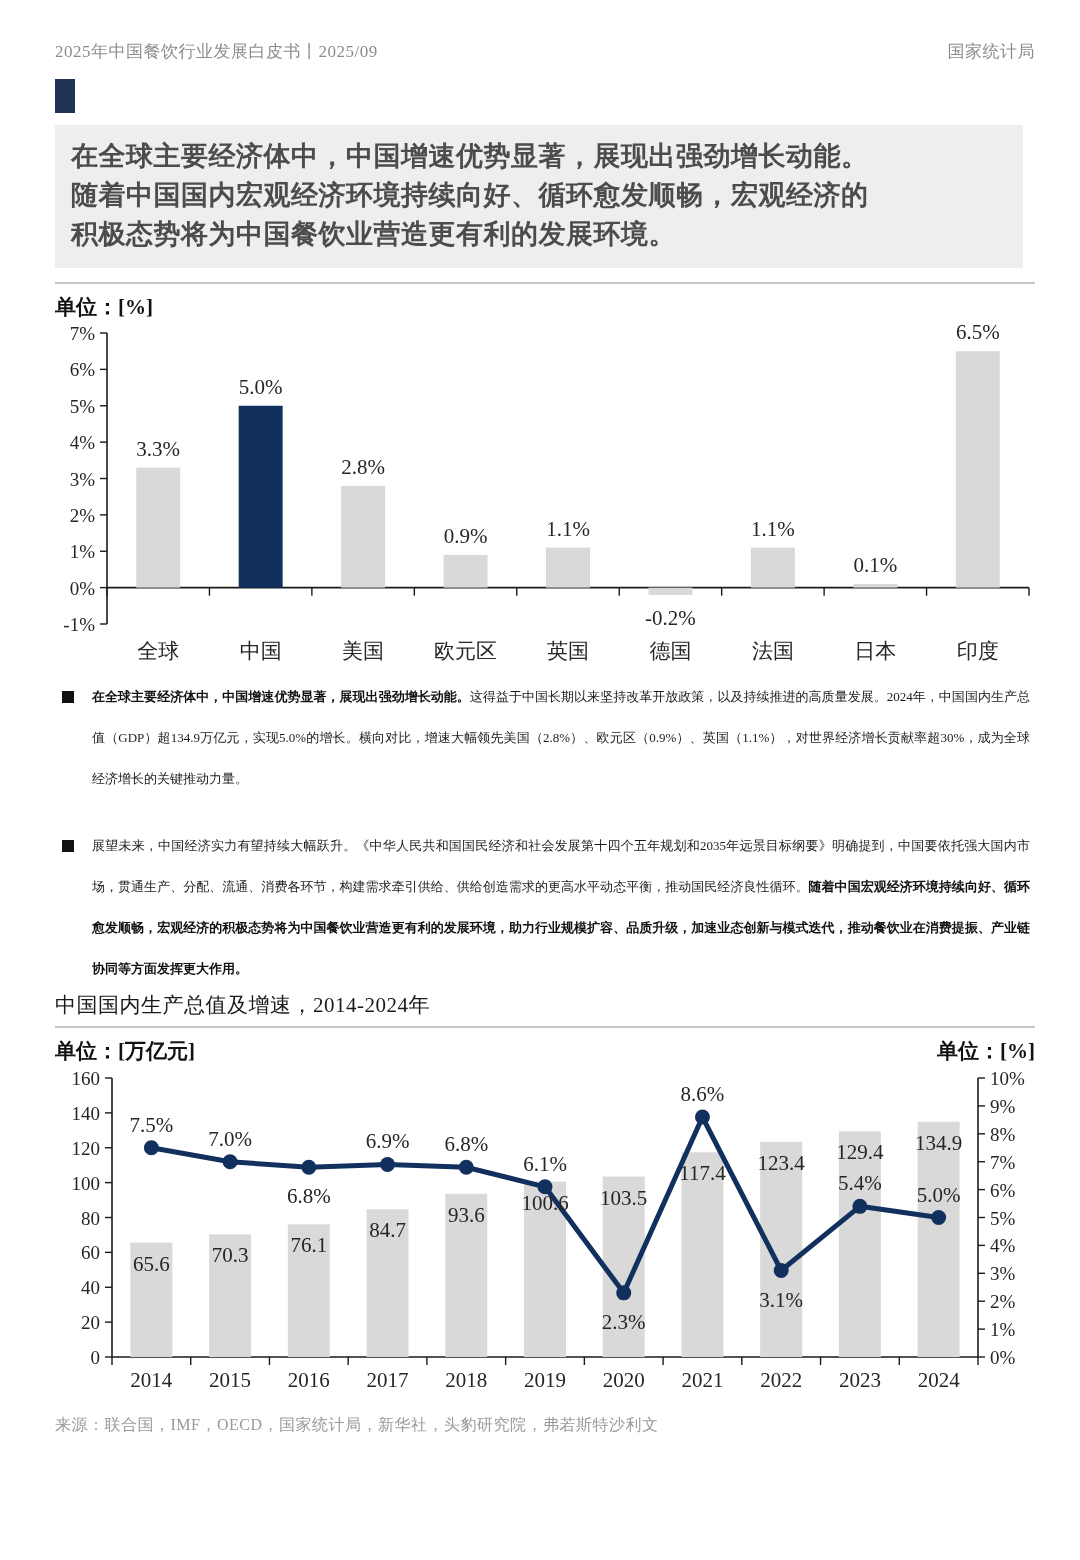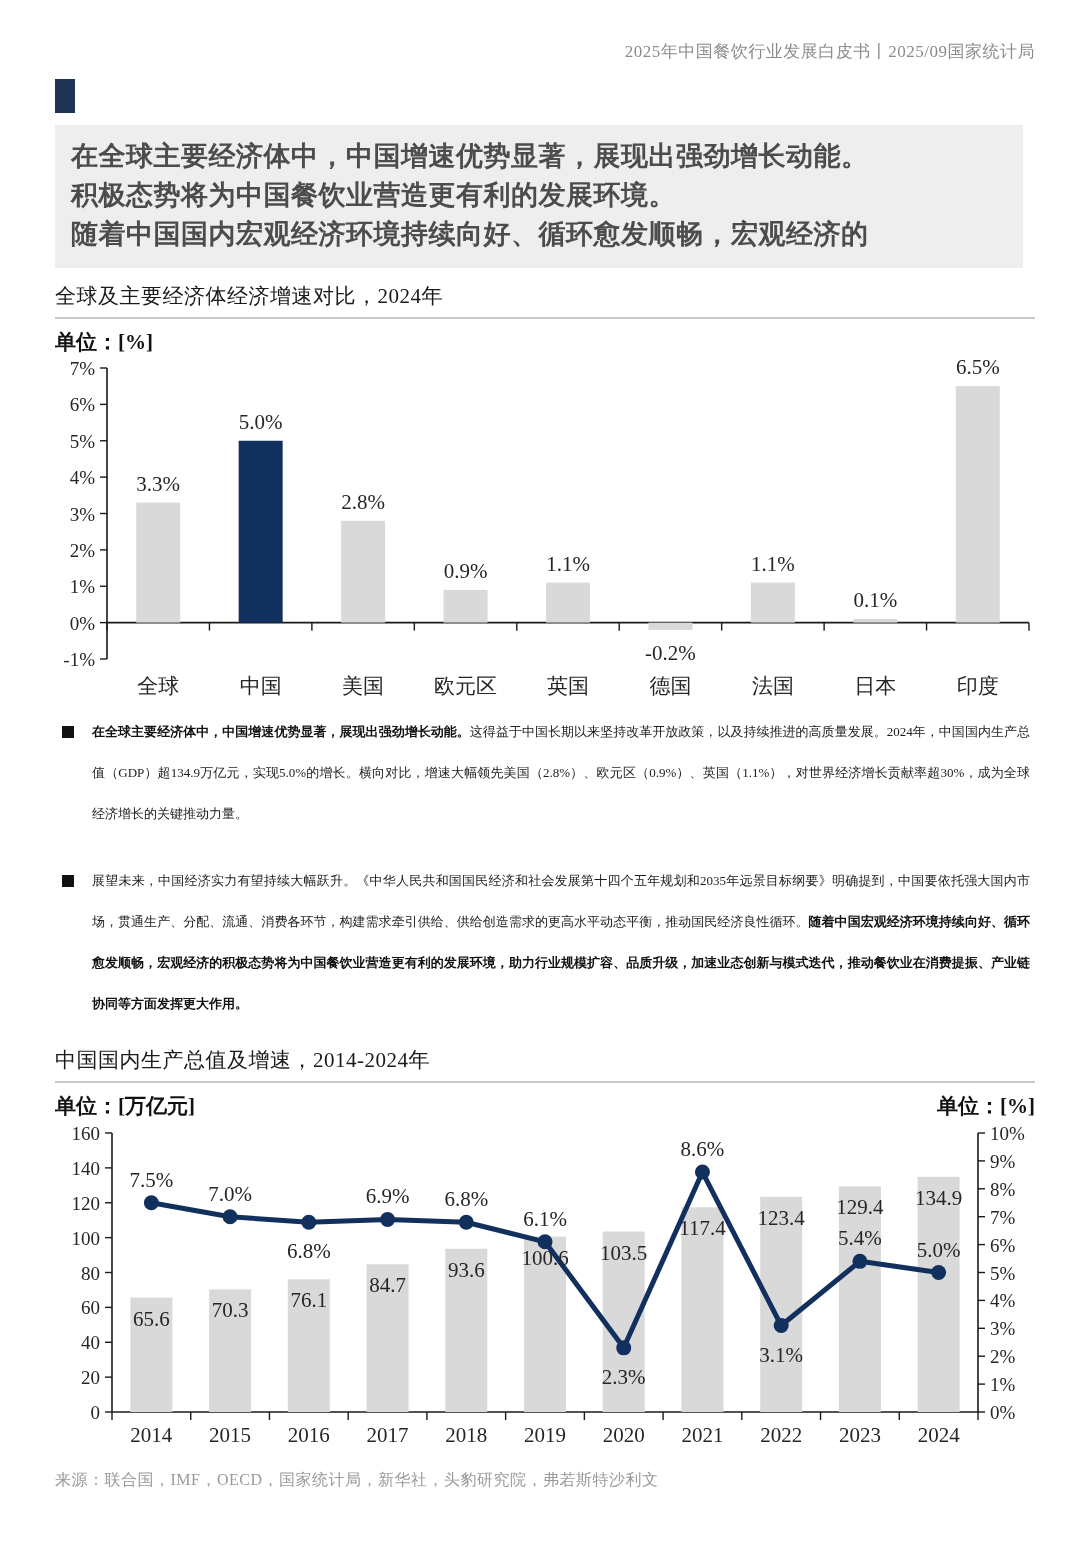--- a/index.html
+++ b/index.html
@@ -4,21 +4,21 @@
 <style>
   * { margin:0; padding:0; box-sizing:border-box; }
   html,body { background:#ffffff; }
   body {
     width:1080px; height:1560px; position:relative; overflow:hidden;
     font-family:"Liberation Serif","DejaVu Serif",serif; color:#262626;
   }
   .page { position:relative; width:1080px; height:1560px; padding:40px 45px 0 55px; }
 
   
-  .hdr { display:flex; justify-content:flex-end; align-items:flex-start; }
+  .hdr { display:flex; justify-content:space-between; align-items:flex-start; }
   .hdr span { font-size:17px; color:#8c8c8c; letter-spacing:0.5px; }
 
   
   .title-row { display:flex; align-items:center; margin-top:16px; }
   .title-sq { width:20px; height:34px; background:#1f3355; margin-right:22px; flex:none; }
   .title-row h1 {
     font-family:"Liberation Sans","DejaVu Sans",sans-serif;
     font-size:28px; font-weight:bold; color:#1f1f1f; letter-spacing:1px;
   }
 
@@ -59,26 +59,25 @@
     <span>2025年中国餐饮行业发展白皮书丨2025/09</span>
     <span>国家统计局</span>
   </div>
 
   <div class="title-row">
     <div class="title-sq"></div>
   </div>
 
   <div class="hl-box">
     <div>在全球主要经济体中，中国增速优势显著，展现出强劲增长动能。</div>
+    <div>随着中国国内宏观经济环境持续向好、循环愈发顺畅，宏观经济的</div>
     <div>积极态势将为中国餐饮业营造更有利的发展环境。</div>
-    <div>随着中国国内宏观经济环境持续向好、循环愈发顺畅，宏观经济的</div>
   </div>
 
   <div class="chart-block">
-    <div class="chart-title">全球及主要经济体经济增速对比，2024年</div>
     <hr class="rule">
     <div class="unit-row">
       <span>单位：[%]</span>
     </div>
     <svg id="chart1-svg" width="980" height="345">
         <line x1="52" y1="12" x2="52" y2="303" stroke="#1a1a1a" stroke-width="1.6"></line>
         <line x1="45" y1="303" x2="52" y2="303" stroke="#1a1a1a" stroke-width="1.4"></line>
         <text x="40" y="310" font-size="19" text-anchor="end">-1%</text>
         <line x1="45" y1="266.625" x2="52" y2="266.625" stroke="#1a1a1a" stroke-width="1.4"></line>
         <text x="40" y="273.625" font-size="19" text-anchor="end">0%</text>
@@ -141,21 +140,21 @@
     <div class="bullet">
       <span class="bullet-marker"></span>
       <p><b>在全球主要经济体中，中国增速优势显著，展现出强劲增长动能。</b><span>这得益于中国长期以来坚持改革开放政策，以及持续推进的高质量发展。2024年，中国国内生产总值（GDP）超134.9万亿元，实现5.0%的增长。横向对比，增速大幅领先美国（2.8%）、欧元区（0.9%）、英国（1.1%），对世界经济增长贡献率超30%，成为全球经济增长的关键推动力量。</span><b></b></p>
     </div>
     <div class="bullet">
       <span class="bullet-marker"></span>
       <p><b></b><span>展望未来，中国经济实力有望持续大幅跃升。《中华人民共和国国民经济和社会发展第十四个五年规划和2035年远景目标纲要》明确提到，中国要依托强大国内市场，贯通生产、分配、流通、消费各环节，构建需求牵引供给、供给创造需求的更高水平动态平衡，推动国民经济良性循环。</span><b>随着中国宏观经济环境持续向好、循环愈发顺畅，宏观经济的积极态势将为中国餐饮业营造更有利的发展环境，助力行业规模扩容、品质升级，加速业态创新与模式迭代，推动餐饮业在消费提振、产业链协同等方面发挥更大作用。</b></p>
     </div>
   </div>
 
-  <div class="chart-block" style="margin-top:22px;">
+  <div class="chart-block" style="margin-top:2px;">
     <div class="chart-title">中国国内生产总值及增速，2014-2024年</div>
     <hr class="rule">
     <div class="unit-row">
       <span>单位：[万亿元]</span>
       <span>单位：[%]</span>
     </div>
     <svg id="chart2-svg" width="980" height="332">
         <line x1="57" y1="13" x2="57" y2="292" stroke="#1a1a1a" stroke-width="1.6"></line>
         <line x1="50" y1="292" x2="57" y2="292" stroke="#1a1a1a" stroke-width="1.4"></line>
         <text x="45" y="299" font-size="19" text-anchor="end">0</text>

